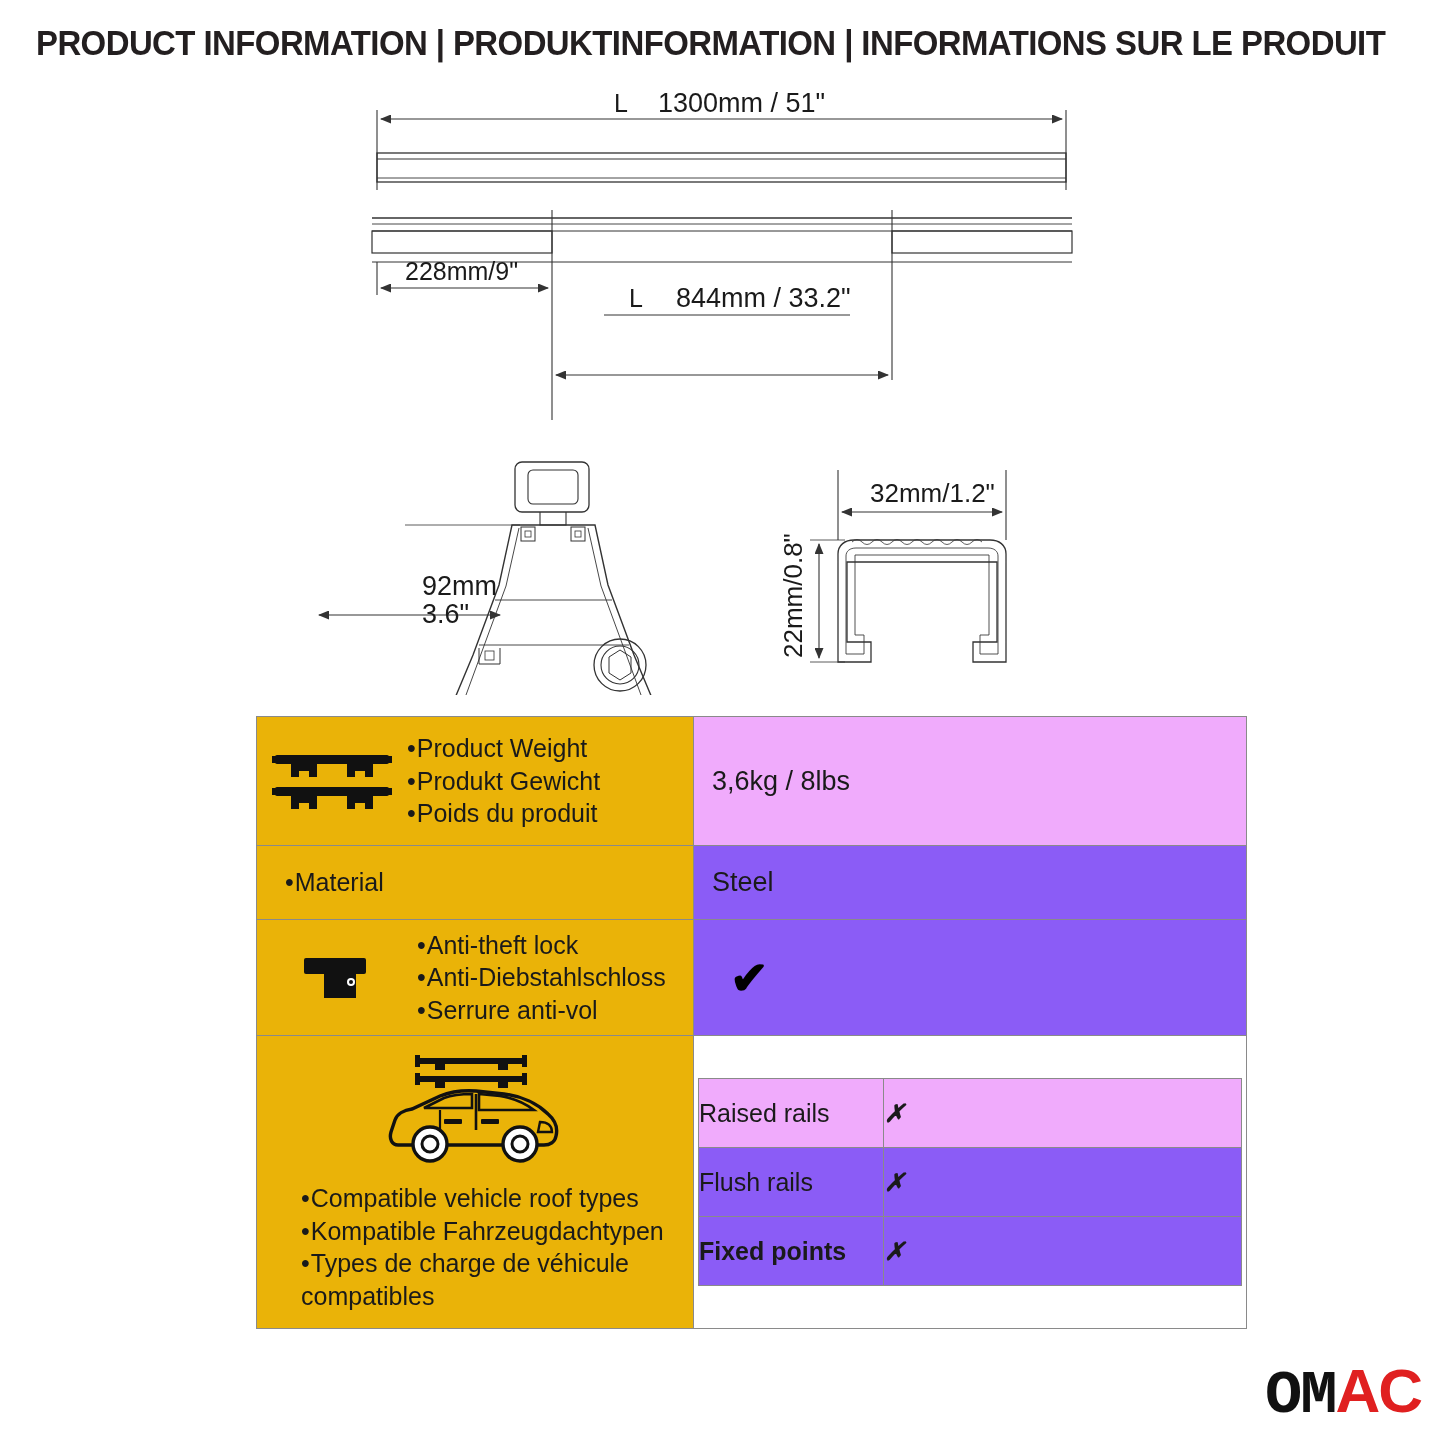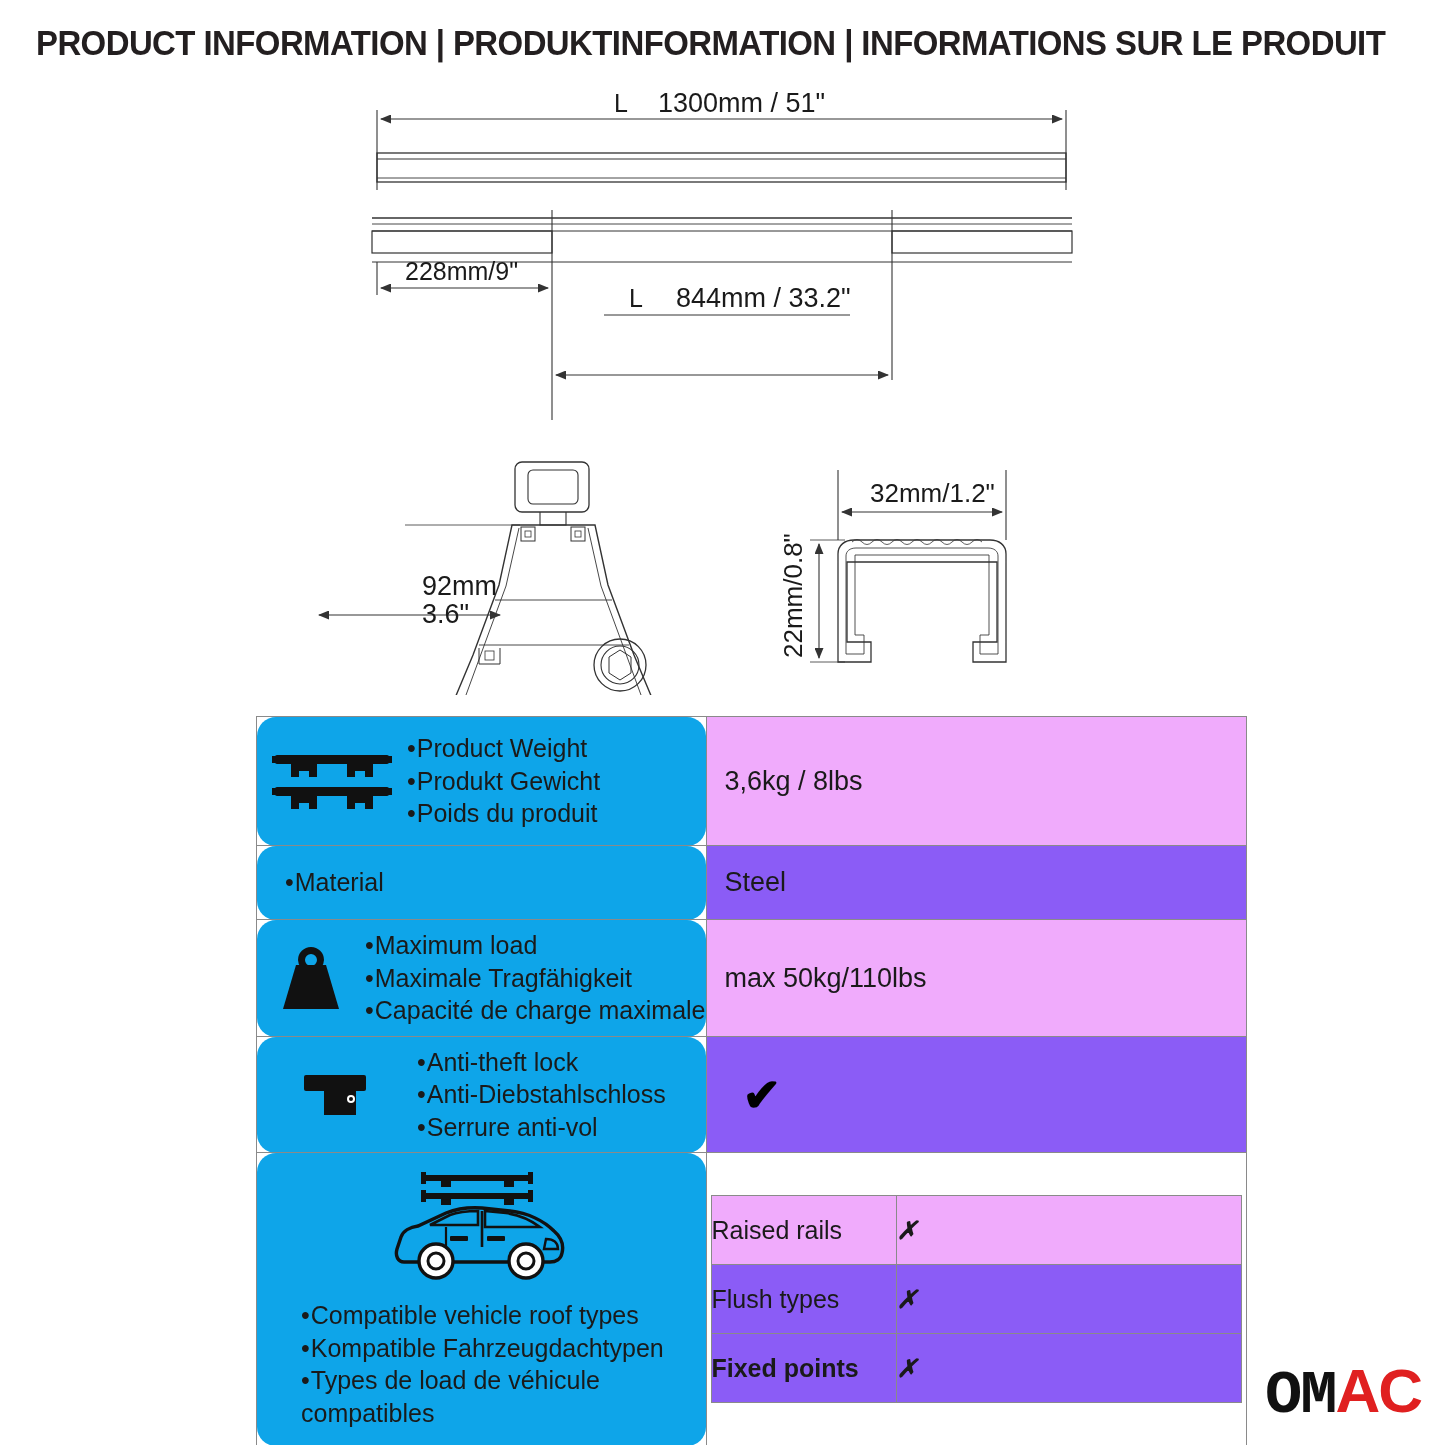--- a/index.html
+++ b/index.html
@@ -52,23 +52,22 @@
     box-sizing: border-box;
   }
   #spec-table td {
     border: 1.4px solid #8a8a8a;
     padding: 0;
     vertical-align: middle;
     box-sizing: border-box;
   }
   .cell-label {
     width: 437px;
-    background: #0ea5e9;
+    background: #eab308;
     position: relative;
-    border-radius: 19px;
   }
   .cell-value {
     padding-left: 18px !important;
     font-size: 27px;
     color: #1a1a1a;
   }
   .shaded { background: #f0abfc; }
   .plain  { background: #8b5cf6; }
 
   .label-wrap {
@@ -312,41 +311,20 @@
       <td class="cell-value shaded">3,6kg / 8lbs</td>
     </tr>
 
     <tr>
       <td class="cell-label" style="height:74px;">
         <div class="material-label bullet">Material</div>
       </td>
       <td class="cell-value plain">Steel</td>
     </tr>
 
-    <tr>
-      <td class="cell-label">
-        <div class="label-wrap" style="height:116px;">
-          <div class="icon-box" style="width:108px;">
-            <svg width="66" height="70" viewBox="0 0 66 70">
-              <g fill="#111">
-                <path d="M33 4 a13 13 0 0 1 13 13 a13 13 0 0 1 -3 8 l-20 0 a13 13 0 0 1 -3 -8 a13 13 0 0 1 13 -13 z
-                         M33 11 a6 6 0 0 0 -6 6 a6 6 0 0 0 6 6 a6 6 0 0 0 6 -6 a6 6 0 0 0 -6 -6 z"></path>
-                <path d="M18,22 L48,22 L61,66 L5,66 Z"></path>
-              </g>
-            </svg>
-          </div>
-          <div class="label-lines">
-            <div class="bullet">Maximum load</div>
-            <div class="bullet">Maximale Tragfähigkeit</div>
-            <div class="bullet">Capacité de charge maximale</div>
-          </div>
-        </div>
-      </td>
-      <td class="cell-value shaded">max 50kg/110lbs</td>
-    </tr>
 
     <tr>
       <td class="cell-label">
         <div class="label-wrap" style="height:115px;">
           <div class="icon-box" style="width:160px;">
             <svg width="70" height="52" viewBox="0 0 70 52">
               <g fill="#111">
                 <rect x="2" y="6" width="62" height="16" rx="2"></rect>
                 <path d="M22,22 h32 v24 h-32 z M31,22 v12 h10 v-12 z"></path>
                 <path d="M22,22 h32 v24 h-10 v-12 h-12 v12 h-10 z"></path>
@@ -408,34 +386,34 @@
                 <circle cx="140" cy="94" r="17" stroke-width="3.4" fill="#fff"></circle>
                 <circle cx="140" cy="94" r="8" stroke-width="3"></circle>
 
                 <path d="M160,72 C168,72 172,76 172,82 L158,82 Z" stroke-width="2.4"></path>
               </g>
             </svg>
           </div>
           <div class="roof-text">
             <div class="bullet">Compatible vehicle roof types</div>
             <div class="bullet">Kompatible Fahrzeugdachtypen</div>
-            <div class="bullet">Types de load de véhicule</div>
+            <div class="bullet">Types de charge de véhicule</div>
             <div>compatibles</div>
           </div>
         </div>
       </td>
       <td style="padding:4px;">
         <table class="nested">
           <tbody>
             <tr class="shaded">
               <td>Raised rails</td>
               <td class="mark-no">✗</td>
             </tr>
             <tr class="plain">
-              <td>Flush types</td>
+              <td>Flush rails</td>
               <td class="mark-no">✗</td>
             </tr>
             <tr class="plain">
               <td>Fixed points</td>
               <td class="mark-no">✗</td>
             </tr>
           </tbody>
         </table>
       </td>
     </tr>

